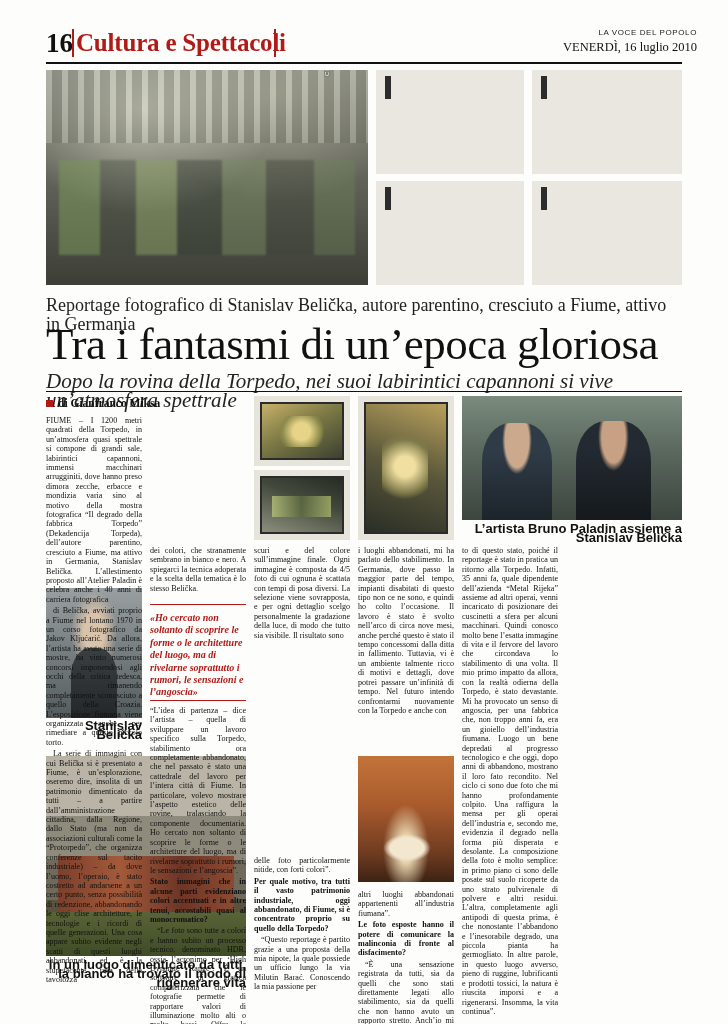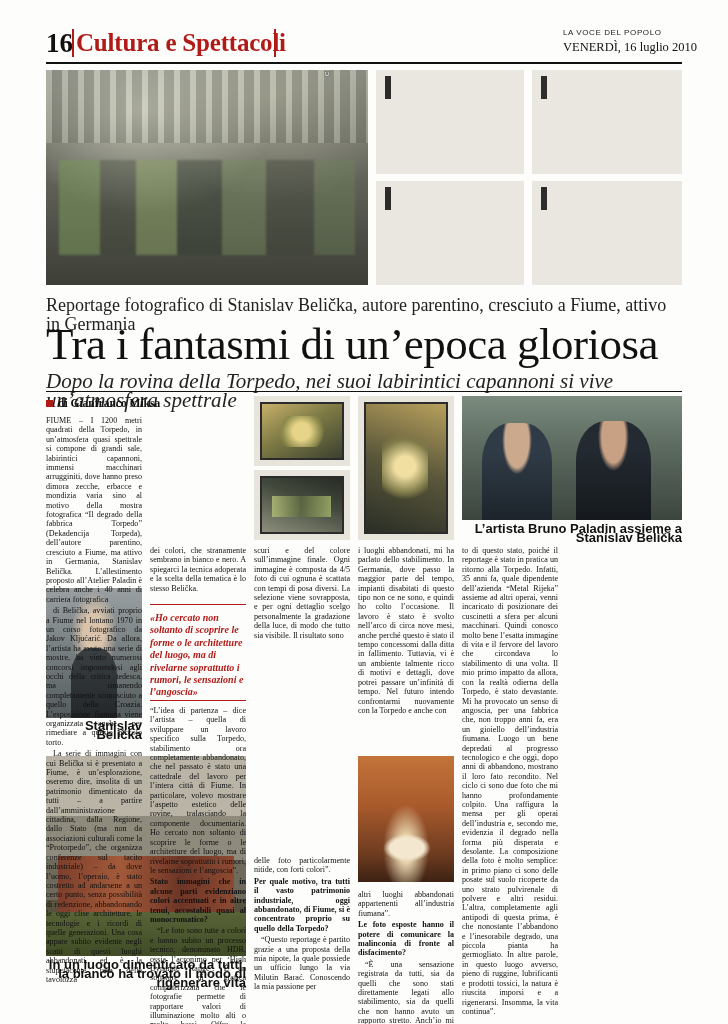--- a/index.html
+++ b/index.html
@@ -65,21 +65,21 @@
     left: 228px;
     top: 1px;
     width: 2px;
     height: 28px;
     background: #b01a17;
   }
   .masthead-right {
     position: absolute;
     right: 0;
     top: 0;
-    text-align: left;
+    text-align: right;
   }
   .paper-name {
     font-size: 8px;
     letter-spacing: 0.6px;
     color: #222;
     font-family: "Liberation Sans", sans-serif;
     text-transform: uppercase;
     line-height: 10px;
   }
   .issue-date {

